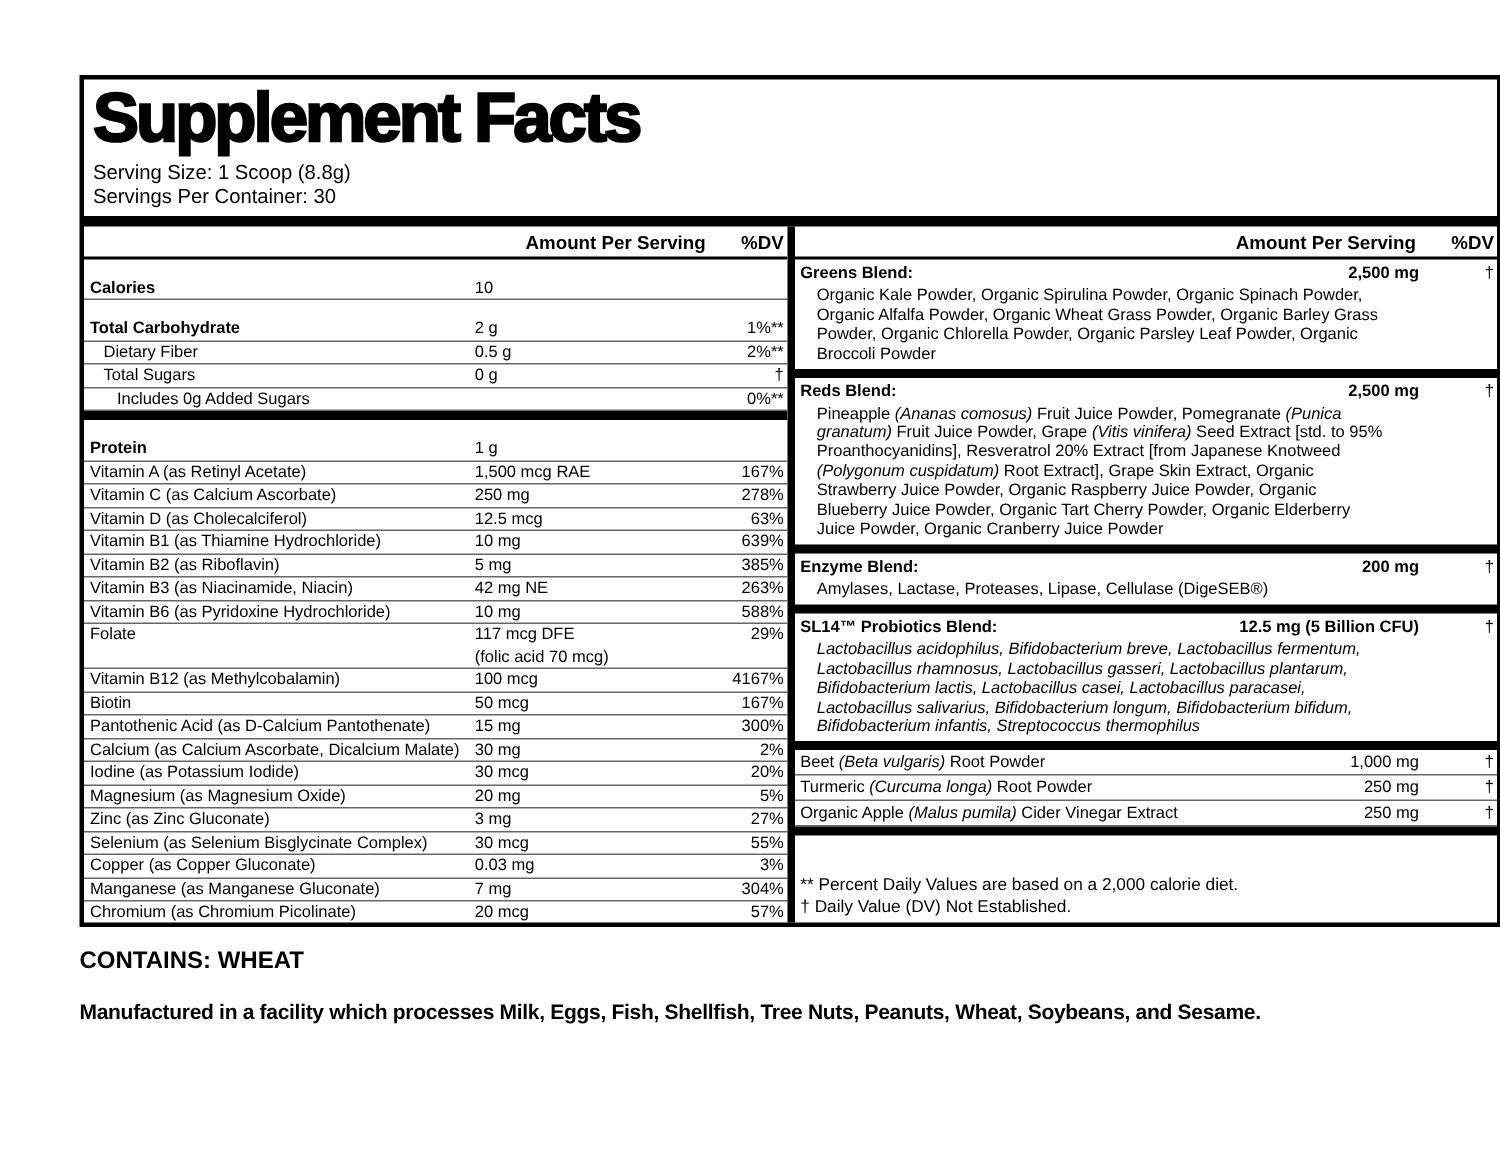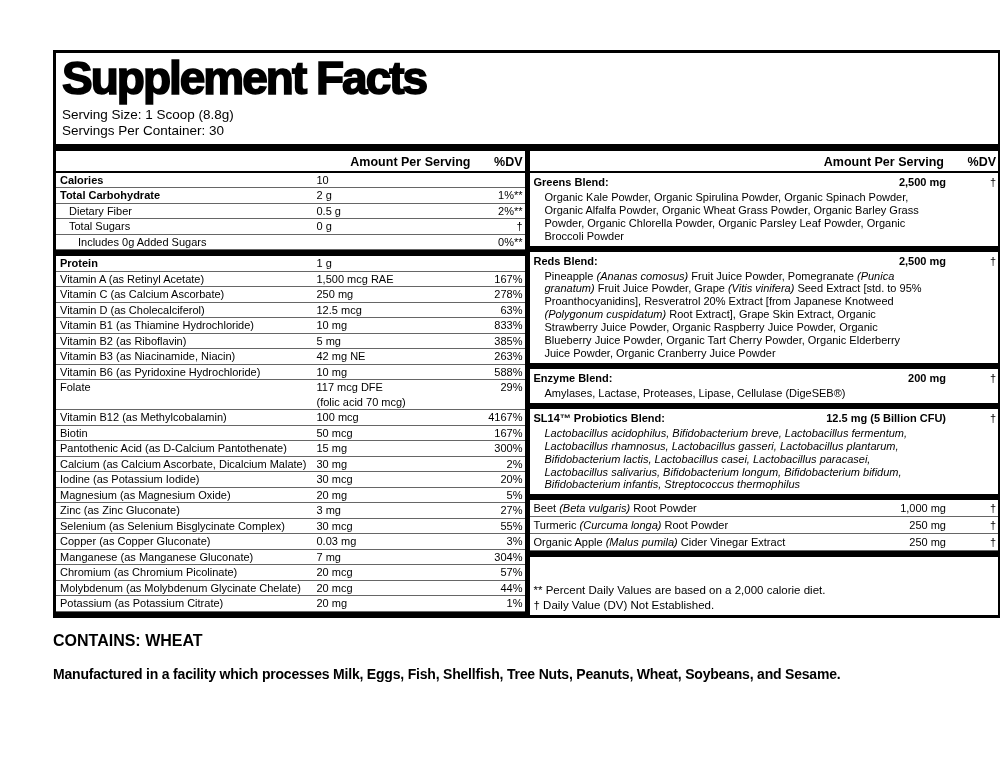--- a/index.html
+++ b/index.html
@@ -13,21 +13,21 @@
   .columns{flex:1;display:flex;min-height:0;}
   .col{flex:1;display:flex;flex-direction:column;overflow:hidden;min-width:0;}
   .divider{width:5px;background:#000;flex:none;}
   .col-header{display:flex;justify-content:flex-end;align-items:baseline;font-weight:bold;font-size:12.5px;padding:4px 2px 2px 2px;border-bottom:2px solid #000;flex:none;}
   .col-header .h-dv{width:52px;text-align:right;}
   
   .row{display:flex;align-items:baseline;border-bottom:1px solid #666;font-size:11px;line-height:14.5px;padding:0 2px 0 4px;flex:none;}
   .row .n{flex:1;white-space:nowrap;overflow:hidden;}
   .row .a{width:150px;text-align:left;flex:none;}
   .row .d{width:56px;text-align:right;flex:none;}
-  .row.bold .n{font-weight:bold;}
+  .row.bold .n{font-weight:bold;margin-top:12px;}
   .row .amt2{display:block;}
   .ind1{padding-left:9px;}
   .ind2{padding-left:18px;}
   .tbar{height:6px;background:#000;flex:none;}
   .bottom-bar{margin-top:auto;height:7px;background:#000;flex:none;}
   
   .sec-head{display:flex;align-items:baseline;font-size:11px;font-weight:bold;line-height:13px;padding:3px 2px 0 4px;flex:none;}
   .sec-head .n{flex:1;}
   .sec-head .a{text-align:right;flex:none;}
   .sec-head .d{width:50px;text-align:right;font-weight:normal;flex:none;}
@@ -107,21 +107,21 @@
             <span class="d">278%</span>
           </div>
           <div class="row">
             <span class="n">Vitamin D (as Cholecalciferol)</span>
             <span class="a">12.5 mcg</span>
             <span class="d">63%</span>
           </div>
           <div class="row">
             <span class="n">Vitamin B1 (as Thiamine Hydrochloride)</span>
             <span class="a">10 mg</span>
-            <span class="d">833%</span>
+            <span class="d">639%</span>
           </div>
           <div class="row">
             <span class="n">Vitamin B2 (as Riboflavin)</span>
             <span class="a">5 mg</span>
             <span class="d">385%</span>
           </div>
           <div class="row">
             <span class="n">Vitamin B3 (as Niacinamide, Niacin)</span>
             <span class="a">42 mg NE</span>
             <span class="d">263%</span>

